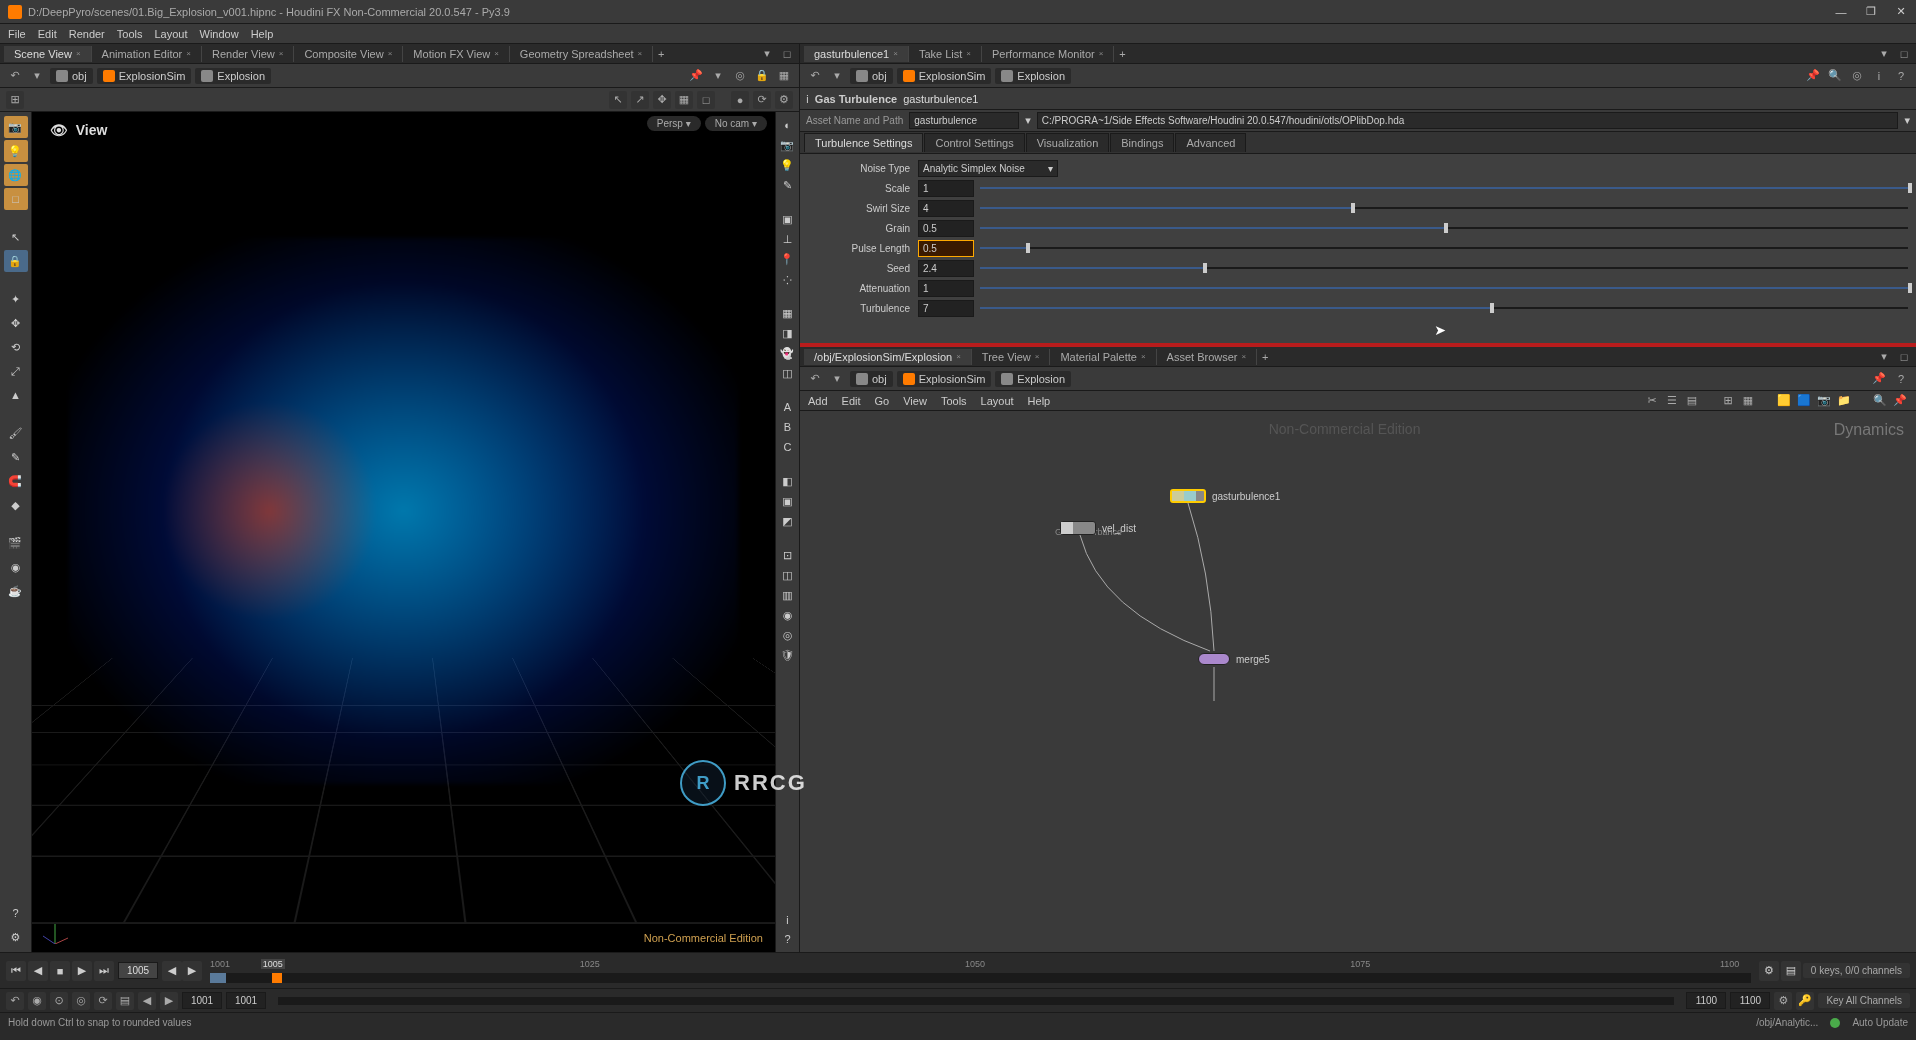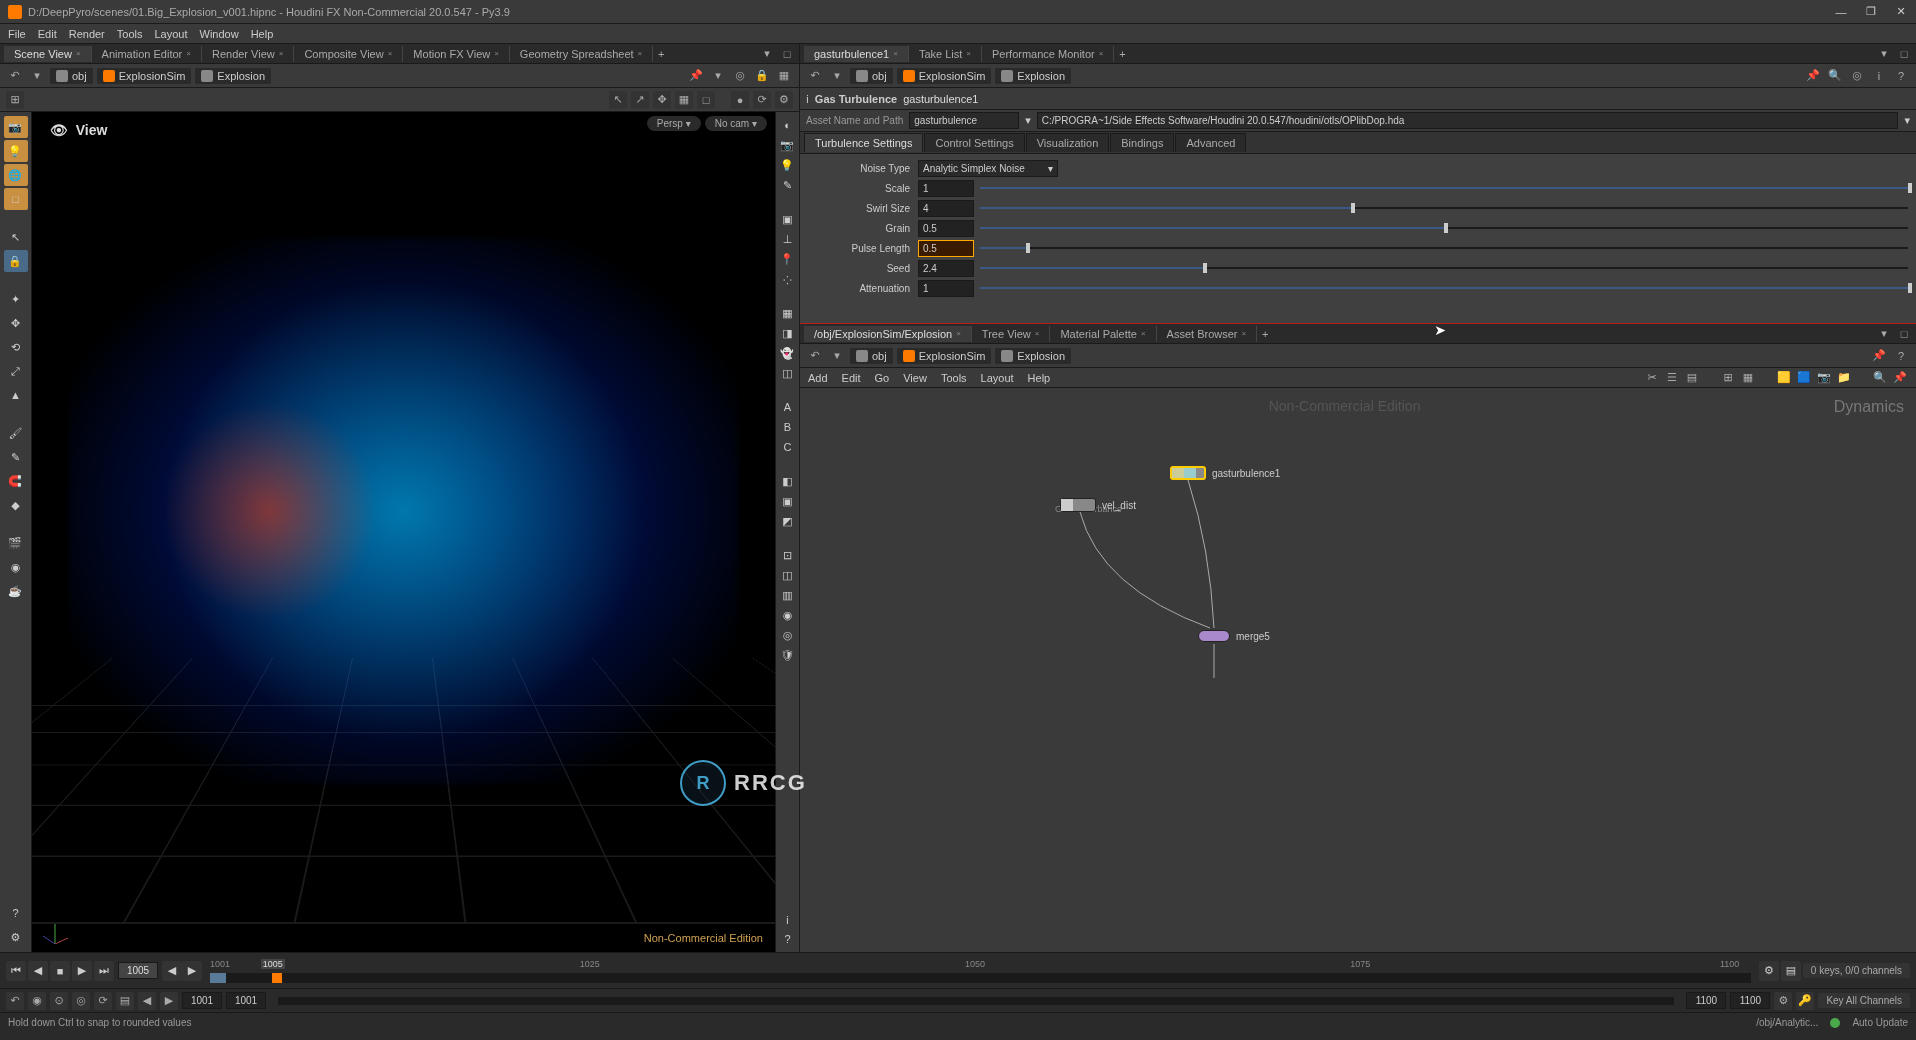--- a/index.html
+++ b/index.html
@@ -71,21 +71,21 @@
     .param-label { width: 110px; text-align: right; font-size: 10px; color: #ccc; padding-right: 8px; }
     .param-input { width: 56px; background: #222; border: 1px solid #1a1a1a; color: #ccc; font-size: 10px; padding: 2px 4px; }
     .param-input.active { background: #3a1a00; border-color: #ffaa00; }
     .param-slider { flex: 1; height: 14px; position: relative; margin-left: 6px; }
     .param-slider-track { position: absolute; top: 6px; left: 0; right: 0; height: 2px; background: #1a1a1a; }
     .param-slider-fill { position: absolute; top: 6px; left: 0; height: 2px; background: #3a5a8a; }
     .param-slider-handle { position: absolute; top: 2px; width: 4px; height: 10px; background: #ccc; cursor: pointer; }
     .param-dropdown { flex: 0 0 140px; background: #2a2a2a; border: 1px solid #1a1a1a; color: #ccc; font-size: 10px; padding: 2px 4px; display: flex; justify-content: space-between; align-items: flex-start; }
     
     
-    .network-panel { flex: 1; display: flex; flex-direction: column; border-top: 1px solid #b91c1c; }
+    .network-panel { flex: 1; display: flex; flex-direction: column; border-top: 4px solid #b91c1c; }
     .network-menubar { height: 20px; background: #3a3a3a; display: flex; align-items: center; padding: 0 8px; gap: 14px; border-bottom: 1px solid #1a1a1a; }
     .network-menubar-item { font-size: 11px; color: #ccc; cursor: pointer; }
     .network-menubar-right { margin-left: auto; display: flex; gap: 4px; }
     .network-view { flex: 1; background: #3a3a3a; position: relative; overflow: hidden; }
     .network-nc-label { position: absolute; top: 10px; left: 42%; font-size: 14px; color: #555; }
     .network-type-label { position: absolute; top: 10px; right: 12px; font-size: 16px; color: #777; }
     .node { position: absolute; display: flex; align-items: center; gap: 6px; }
     .node-body { width: 36px; height: 14px; background: #888; border-radius: 3px; border: 1px solid #222; display: flex; }
     .node-body.selected { border: 2px solid #ffcc00; }
     .node-body.merge { width: 32px; height: 12px; background: #aa88cc; border-radius: 6px; }
@@ -425,20 +425,29 @@
       <div class="param-slider-handle" style="left:24%"></div>
     </div>
   </div>
             <div class="param-row">
     <div class="param-label">Attenuation</div>
     <input class="param-input " value="1" style="">
     <div class="param-slider">
       <div class="param-slider-track"></div>
       <div class="param-slider-fill" style="width:100%"></div>
       <div class="param-slider-handle" style="left:100%"></div>
+    </div>
+  </div>
+            <div class="param-row">
+    <div class="param-label">Turbulence</div>
+    <input class="param-input " value="7" style="">
+    <div class="param-slider">
+      <div class="param-slider-track"></div>
+      <div class="param-slider-fill" style="width:55%"></div>
+      <div class="param-slider-handle" style="left:55%"></div>
     </div>
   </div>
           </div>
       </div>
     </div>
 
     <div class="network-panel">
       <div class="pane-tabs">
         <div class="pane-tab active">
             <span>/obj/ExplosionSim/Explosion</span>

